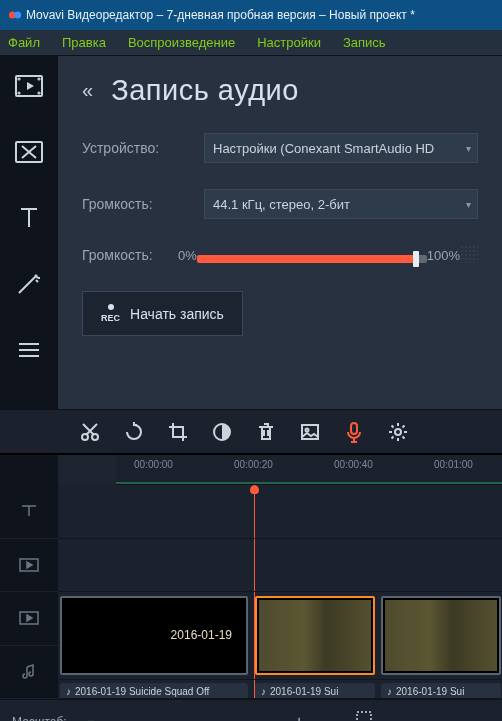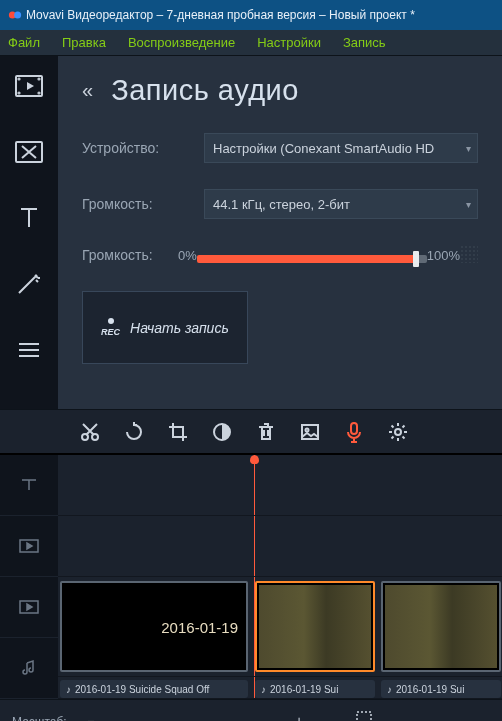--- a/index.html
+++ b/index.html
@@ -51,21 +51,21 @@
   .vol-row .lab { width:96px; color:#9aa6b4; font-size:14px;}
   .vol-track {
     flex:1; height:8px; background:linear-gradient(to right,#ff5a3c 0%,#ff5a3c 95%,#606a76 95%); border-radius:2px; position:relative;
   }
   .vol-track .thumb { position:absolute; right:8px; top:-4px; width:6px; height:16px; background:#e8ecef; border-radius:1px;}
   .pct { color:#9aa6b4; font-size:13px;}
   .meter { width:18px; height:18px; background-image:radial-gradient(#3a4552 1px, transparent 1px); background-size:4px 4px; opacity:0.6;}
   .rec-btn {
     display:inline-flex; align-items:center; gap:10px;
     background:#1c2430; border:1px solid #38475a;
-    padding:26px 18px; color:#d7e1ed; font-size:14px;font-style:italic;
+    padding:12px 18px; color:#d7e1ed; font-size:14px;
   }
   .rec-btn .rec-ic { display:flex; flex-direction:column; align-items:center; font-size:9px; font-weight:bold; }
   .rec-btn .dot { width:6px; height:6px; background:#d7e1ed; border-radius:50%; margin-bottom:3px;}
   .bottom { height:320px; display:flex; flex-direction:column; }
   .actionbar {
     height:46px; background:#1b222d; border-top:1px solid #0d131a; border-bottom:2px solid #000;
     display:flex; align-items:center; padding-left:70px; gap:4px;
   }
   .actbtn { width:40px; height:40px; display:flex; align-items:center; justify-content:center; }
   .actbtn svg { stroke:#cbd3dd; }
@@ -79,21 +79,21 @@
   .playhead::before { content:""; position:absolute; top:0; left:-4px; width:9px; height:9px; background:#ff5a3c; border-radius:50% 50% 50% 50% / 60% 60% 40% 40%; }
   .tracks-area { flex:1; display:flex; position:relative; background:#1b222d; }
   .track-rail { width:58px; background:#0f141c; display:flex; flex-direction:column; }
   .track-rail .tr { flex:1; display:flex; align-items:center; justify-content:center; border-bottom:1px solid #1b222d;}
   .tracks { flex:1; position:relative; overflow:hidden;}
   .tracks .track { height:25%; border-bottom:1px solid #12171f; position:relative;}
   .clip {
     position:absolute; top:4px; bottom:4px; border:2px solid #5a6572; background:#000; display:flex; align-items:flex-end; border-radius:2px;
   }
   .clip.sel { border-color:#ff8a2a; }
-  .clip .thumb-label { position:absolute; right:8px; top:50%; transform:translateY(-50%); color:#e7dcc0; font-size:15px;}
+  .clip .thumb-label { position:absolute; right:14px; top:50%; transform:translateY(-50%); color:#e7dcc0; font-size:12px;}
   .audio-clip {
     position:absolute; top:6px; height:18px; background:#27313f; border-radius:3px;
     font-size:10px; color:#cbd3dd; display:flex; align-items:center; gap:4px; padding:0 6px;
     overflow:hidden; white-space:nowrap;
   }
   .zoombar {
     height:30px; background:#1b222d; border-top:1px solid #0d131a;
     display:flex; align-items:flex-end; padding:0 12px; gap:16px; font-size:12px; color:#9aa6b4;
   }
   .zoom-slider { width:160px; height:5px; background:#3a4552; position:relative; border-radius:2px;}
@@ -250,20 +250,30 @@
       </div>
     <div class="actbtn">
         <svg width="22" height="22" fill="none" stroke-width="2">
           <circle cx="11" cy="11" r="3"></circle>
           <path d="M11 2 v3 M11 17 v3 M2 11 h3 M17 11 h3 M4.5 4.5 l2 2 M15.5 15.5 l2 2 M17.5 4.5 l-2 2 M6.5 15.5 l-2 2"></path>
         </svg>
       </div>
   </div>
 
   <div style="position:relative; display:flex; flex:1; flex-direction:column;">
+    <div style="display:flex;">
+      <div style="width:58px; height:30px; background:#0f141c;"></div>
+      <div class="ruler" style="flex:1;">
+        <span class="tick" style="left:18px">00:00:00</span>
+        <span class="tick" style="left:118px">00:00:20</span>
+        <span class="tick" style="left:218px">00:00:40</span>
+        <span class="tick" style="left:318px">00:01:00</span>
+        <div style="position:absolute; bottom:0; left:0; right:0; height:2px; background:#2fdc8a; opacity:0.35;"></div>
+      </div>
+    </div>
 
     <div class="tracks-area">
       <div class="track-rail">
         <div class="tr">
             <svg width="22" height="18" fill="none" stroke="#6b7684" stroke-width="1.5">
               <path d="M4 4 h14 M11 4 v10"></path>
             </svg>
           </div>
         <div class="tr">
             <svg width="24" height="18" fill="none" stroke="#6b7684" stroke-width="1.5">

